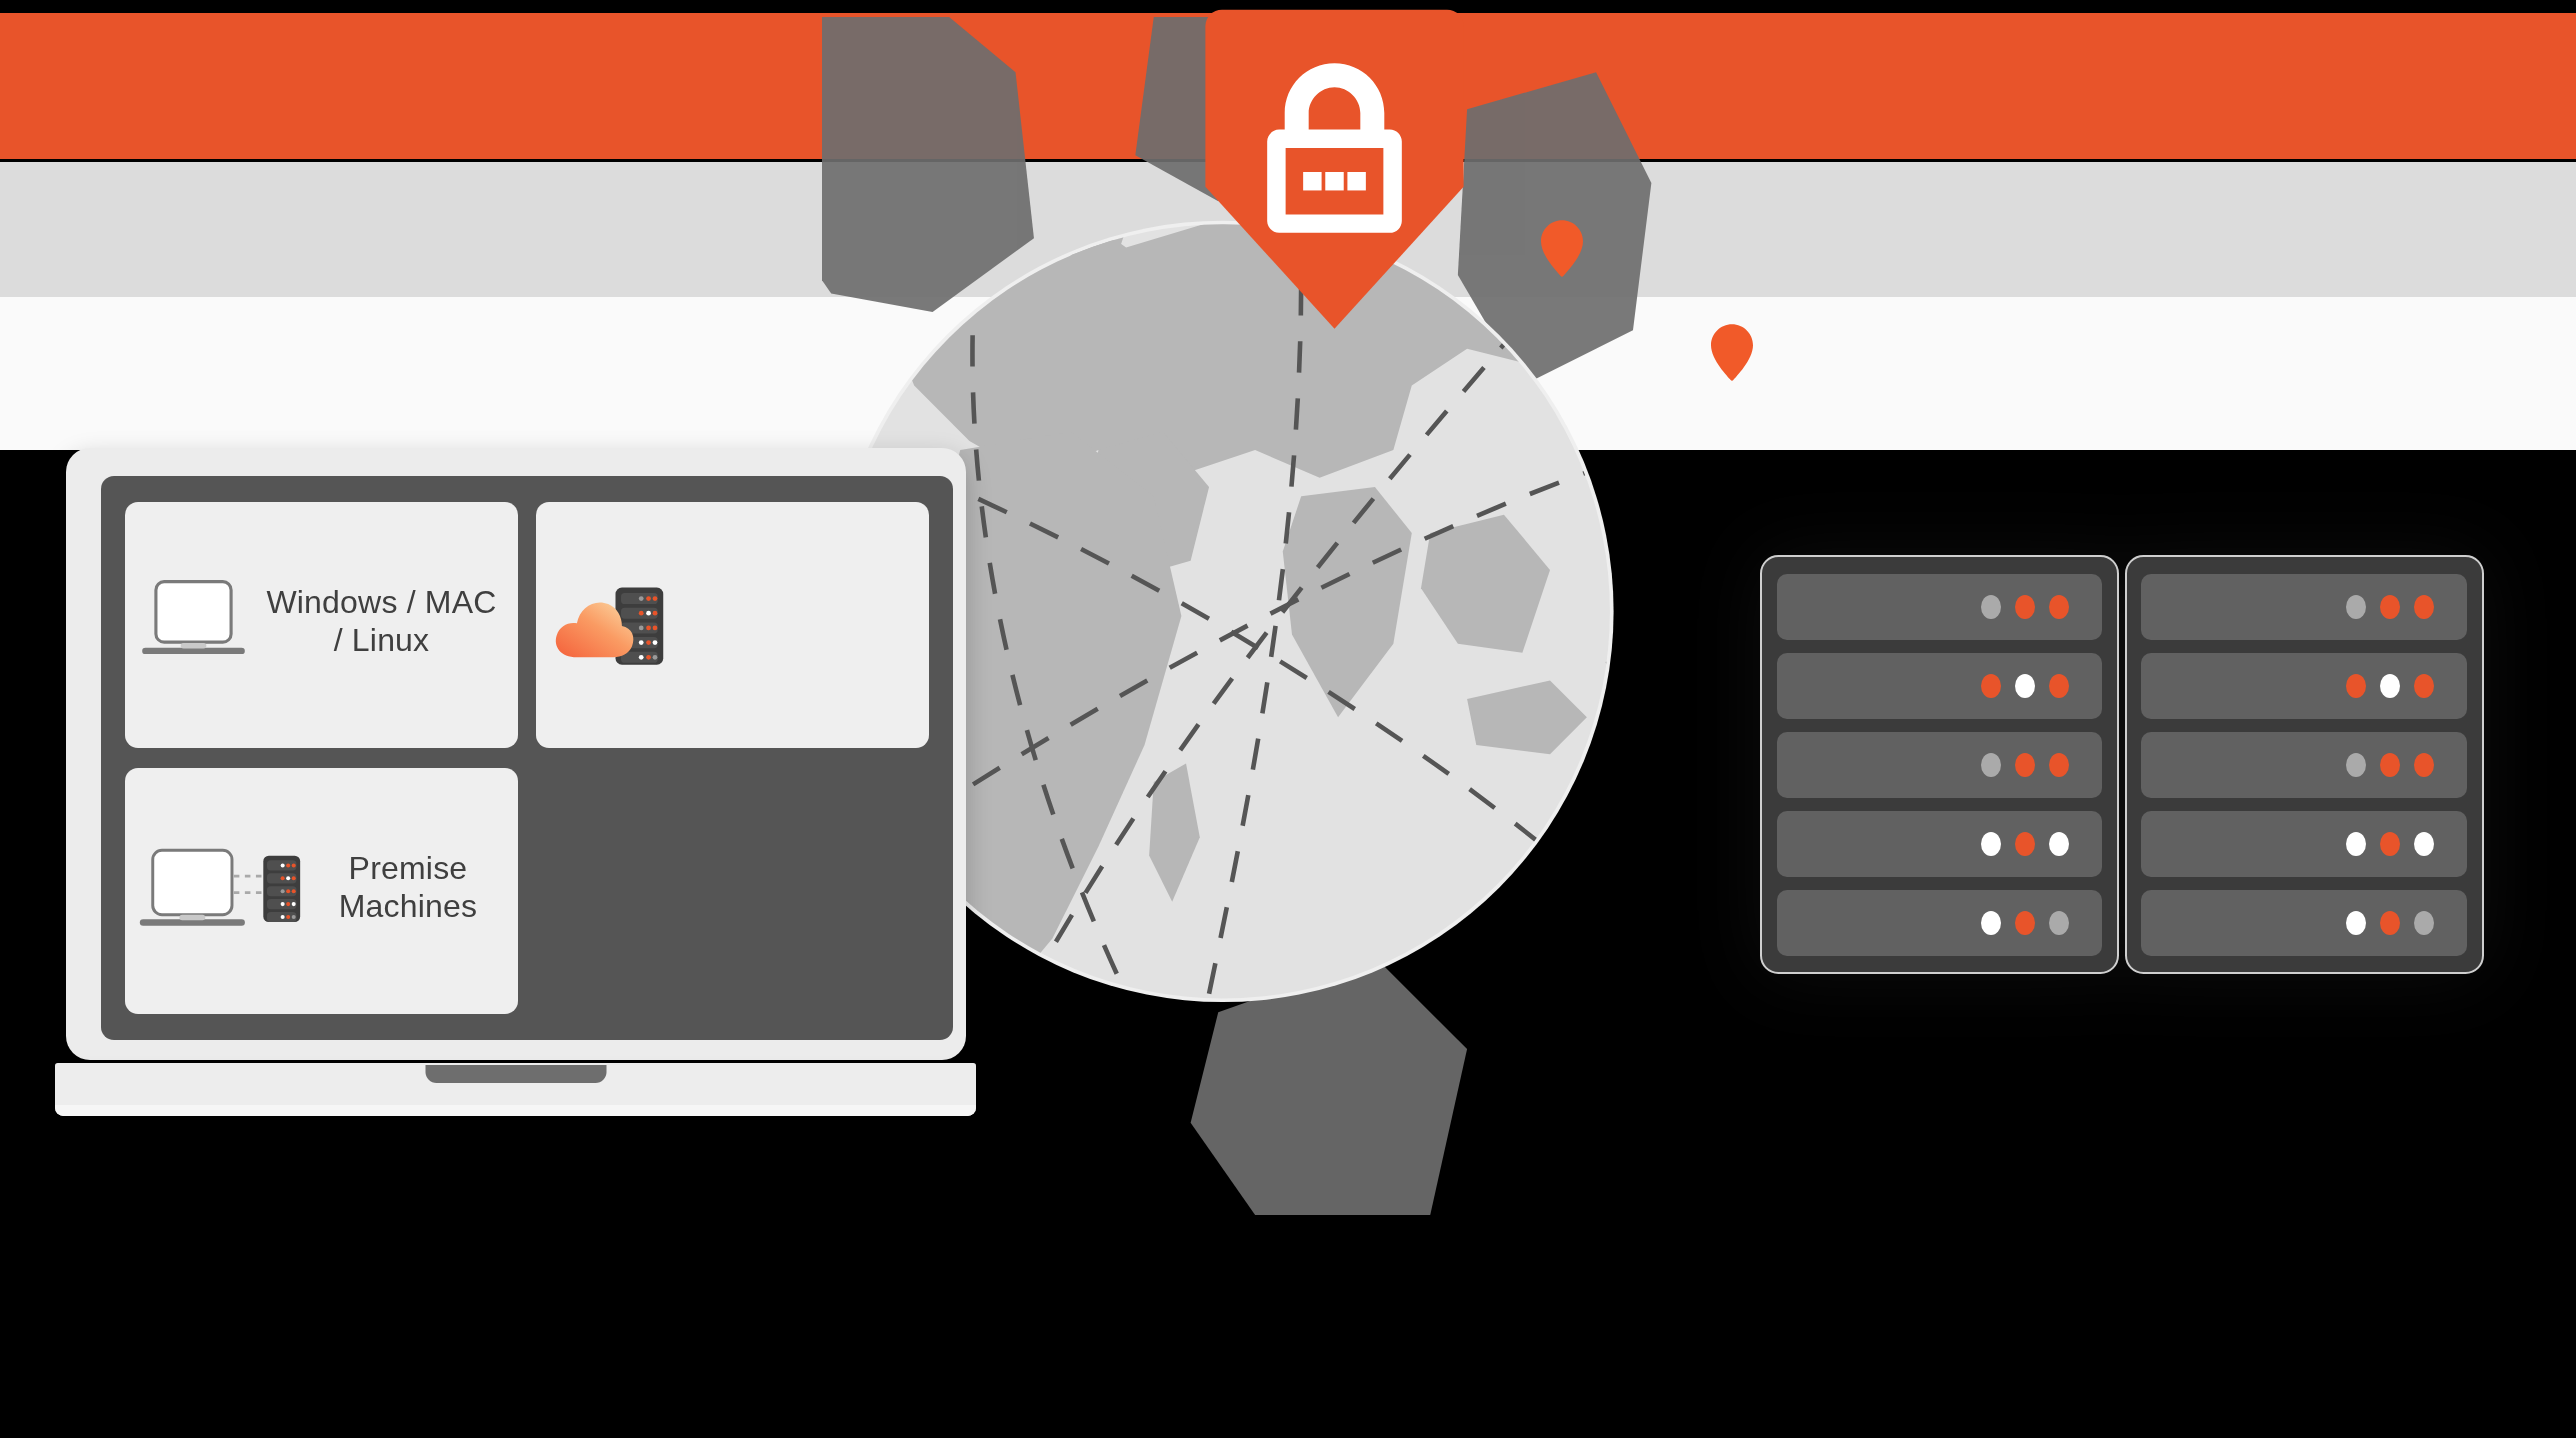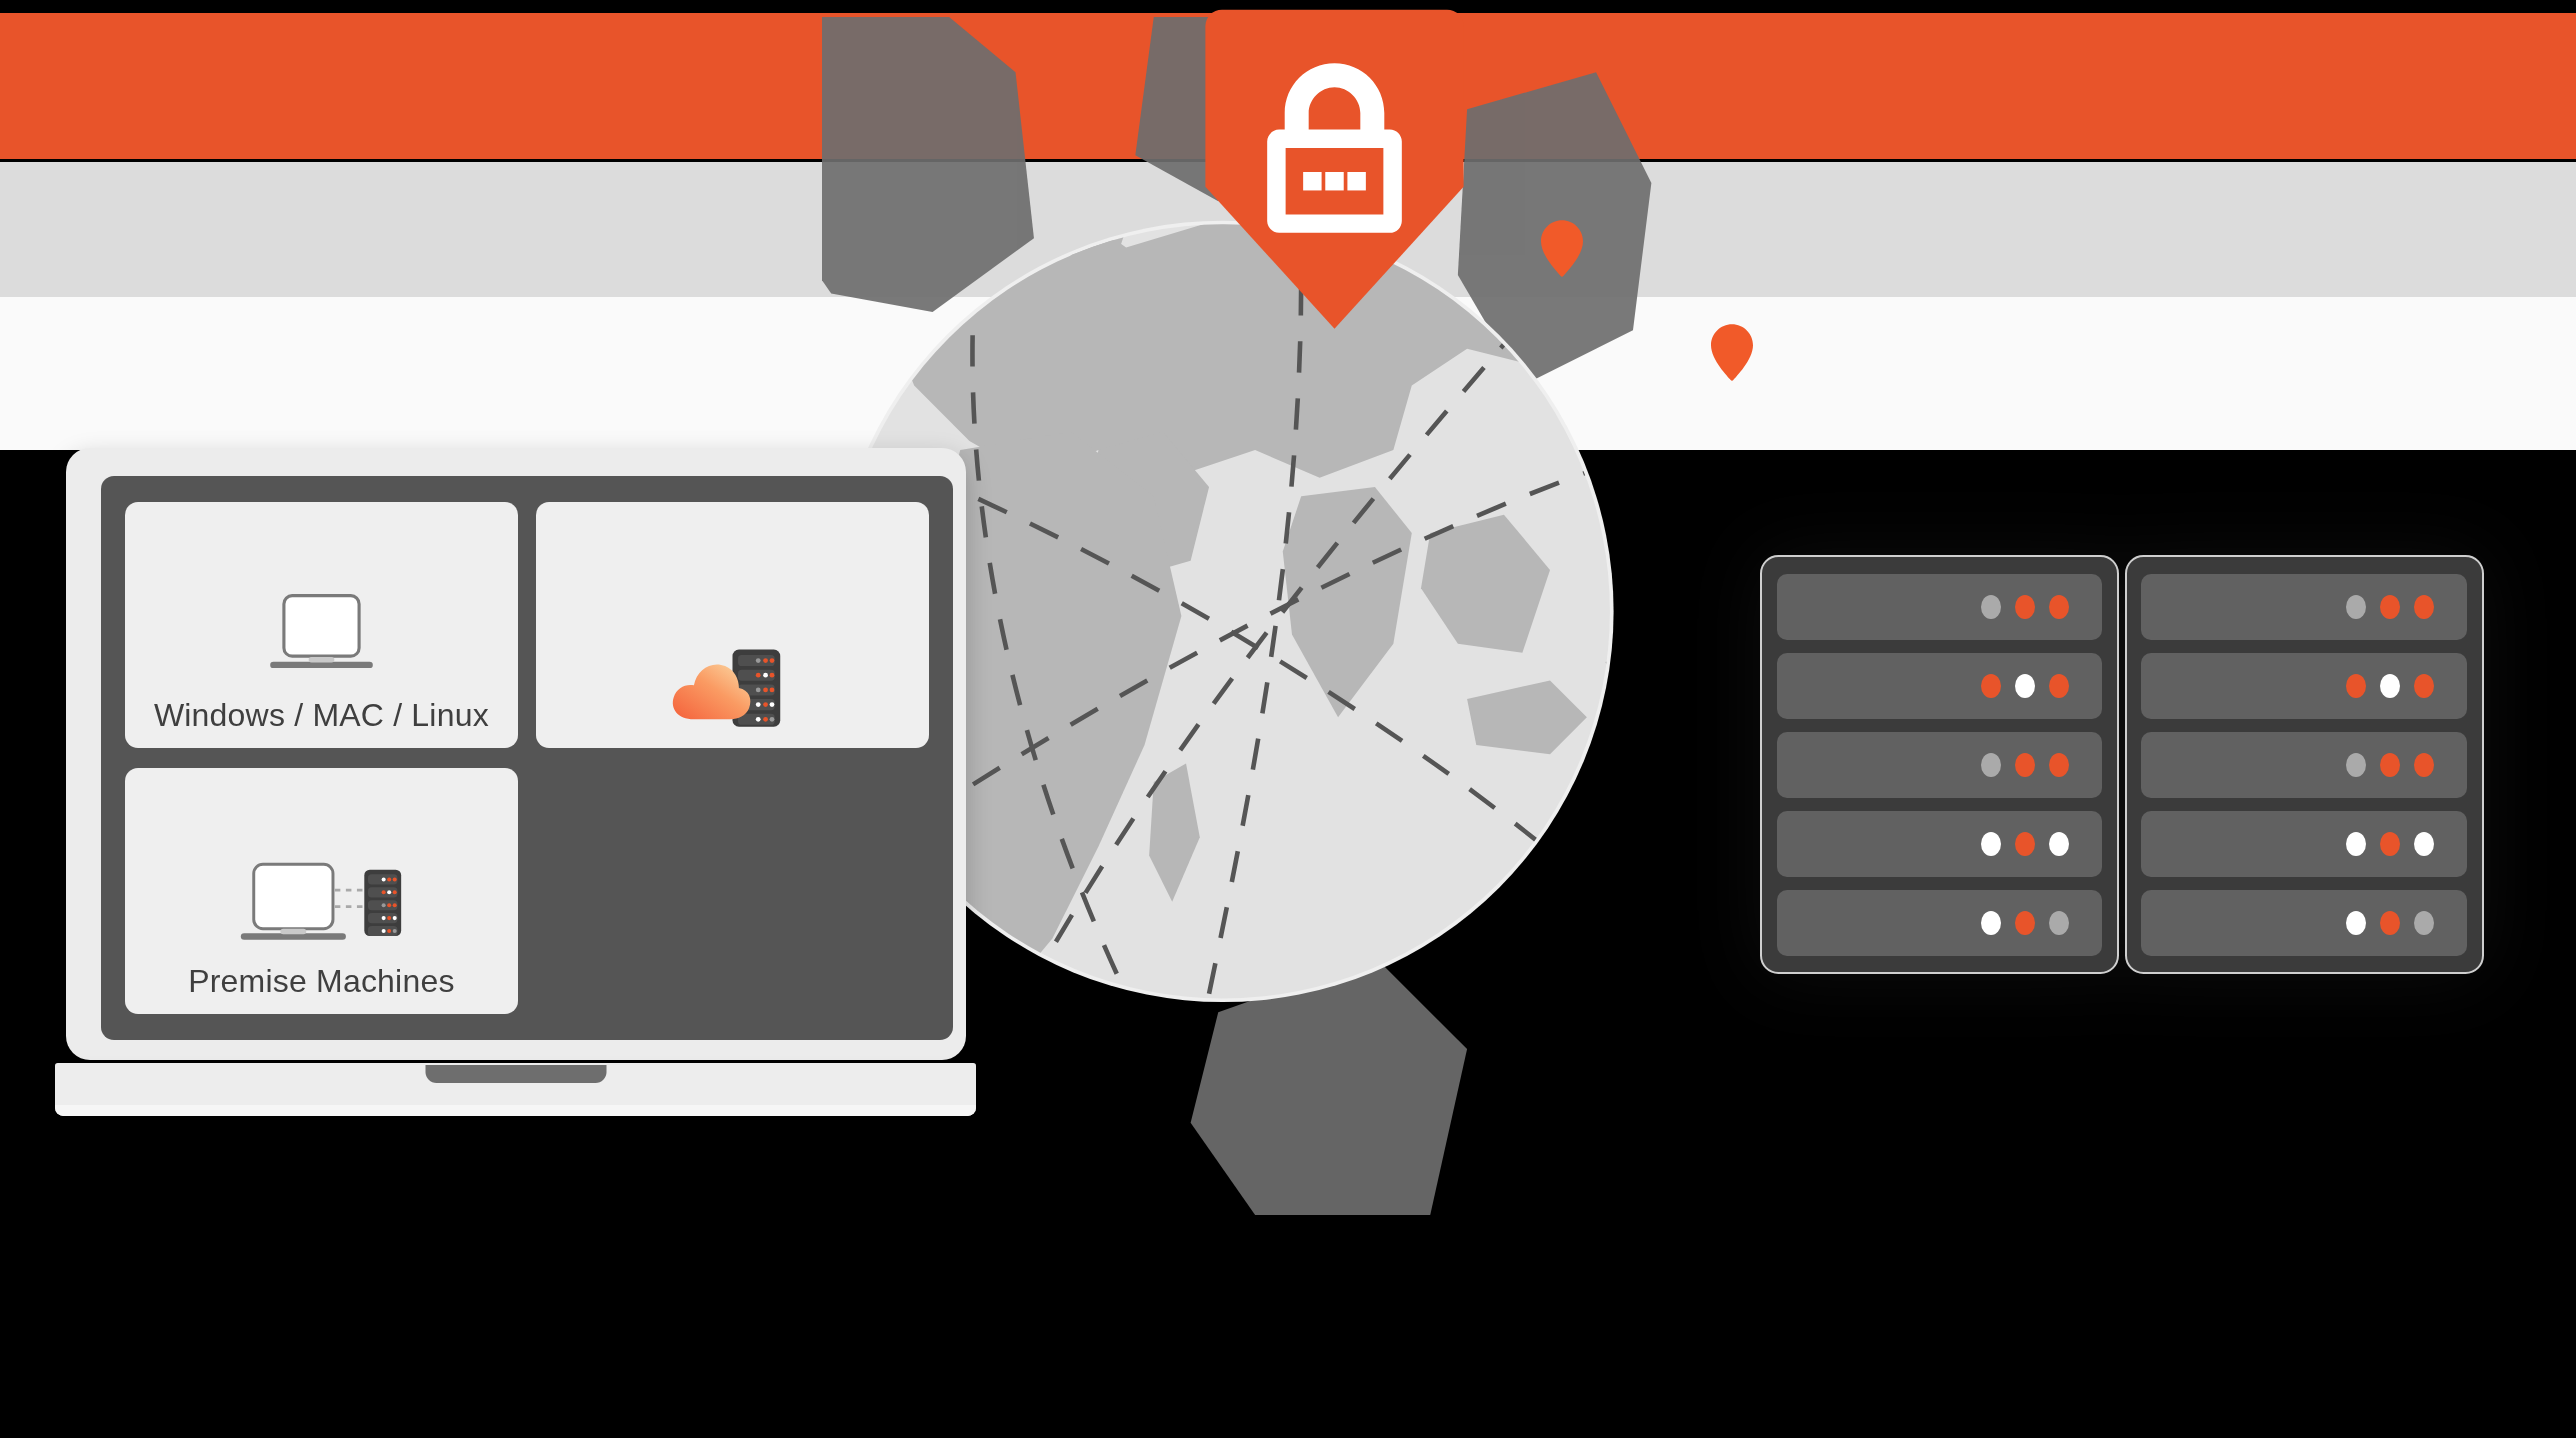--- a/index.html
+++ b/index.html
@@ -75,23 +75,23 @@
     padding: 26px 24px;
     display: grid;
     grid-template-columns: 1fr 1fr;
     grid-template-rows: 1fr 1fr;
     gap: 20px 18.4px;
   }
   .tile {
     background: #EFEFEF;
     border-radius: 13px;
     display: flex;
-    flex-direction: column;
+    flex-direction: row;
     align-items: center;
-    justify-content: flex-end;
+    justify-content: space-between;
     gap: 9.2px;
     padding: 7.4px 13px 13px;
     box-sizing: border-box;
   }
   .tile-icon {
     height: 103px;
     display: flex;
     align-items: center;
     justify-content: center;
   }

